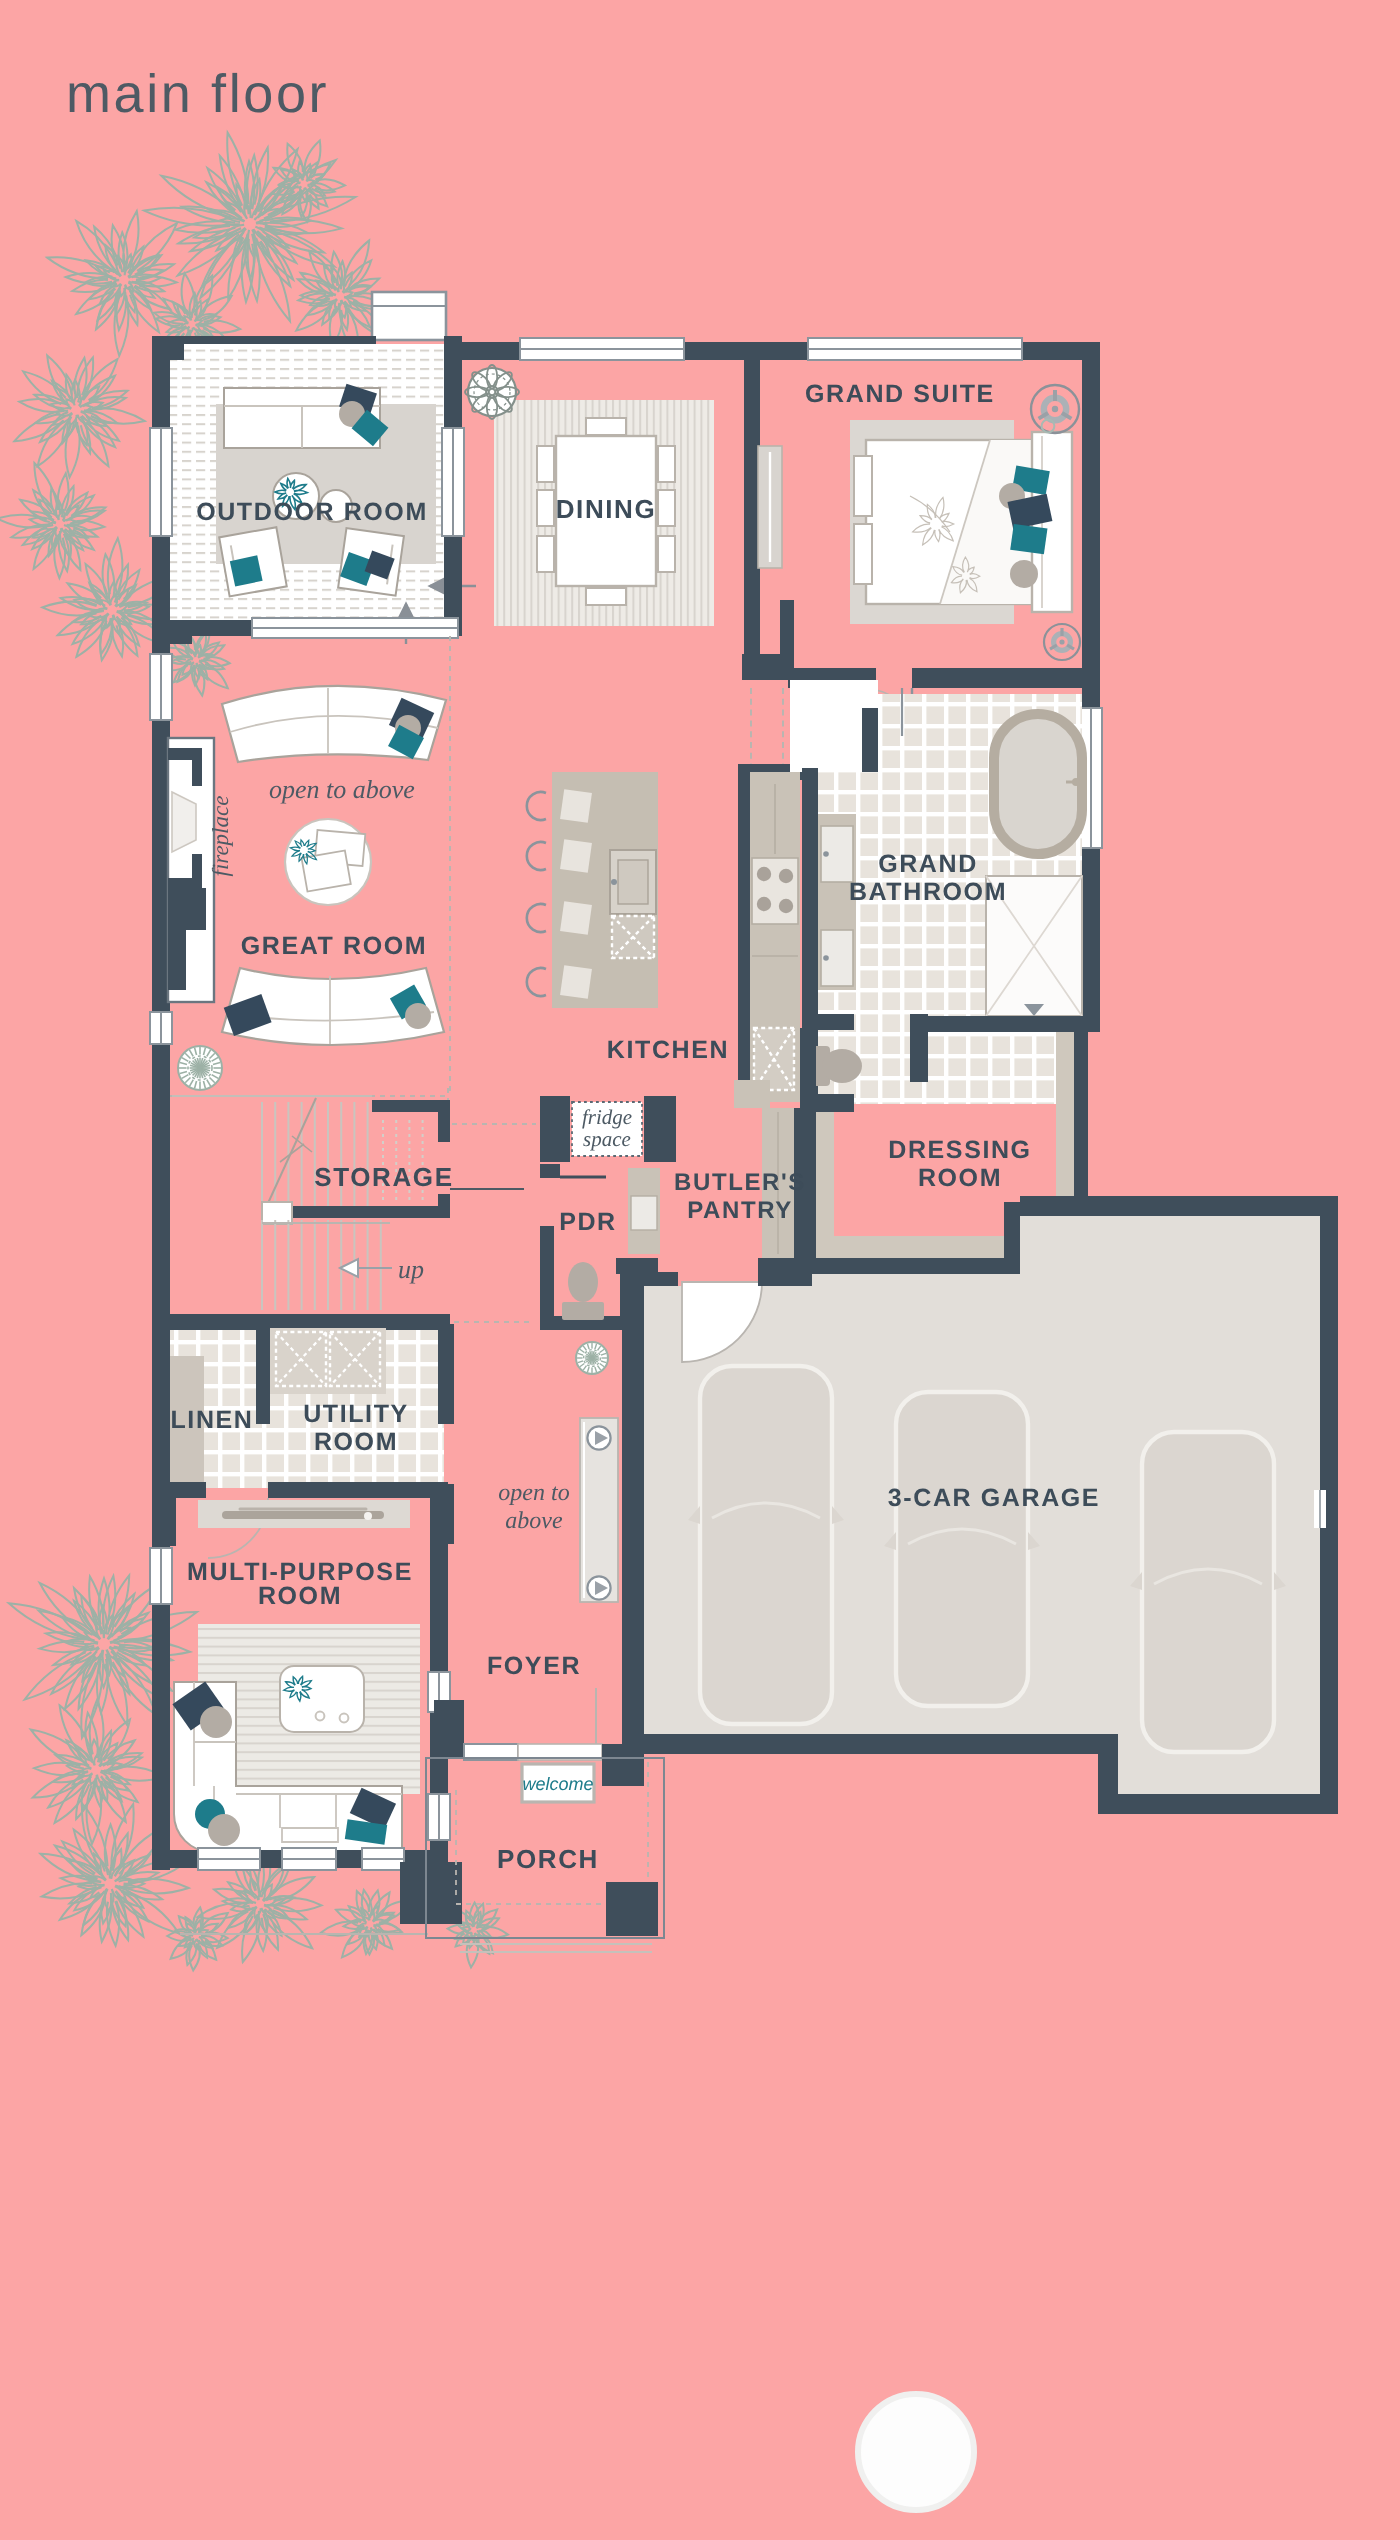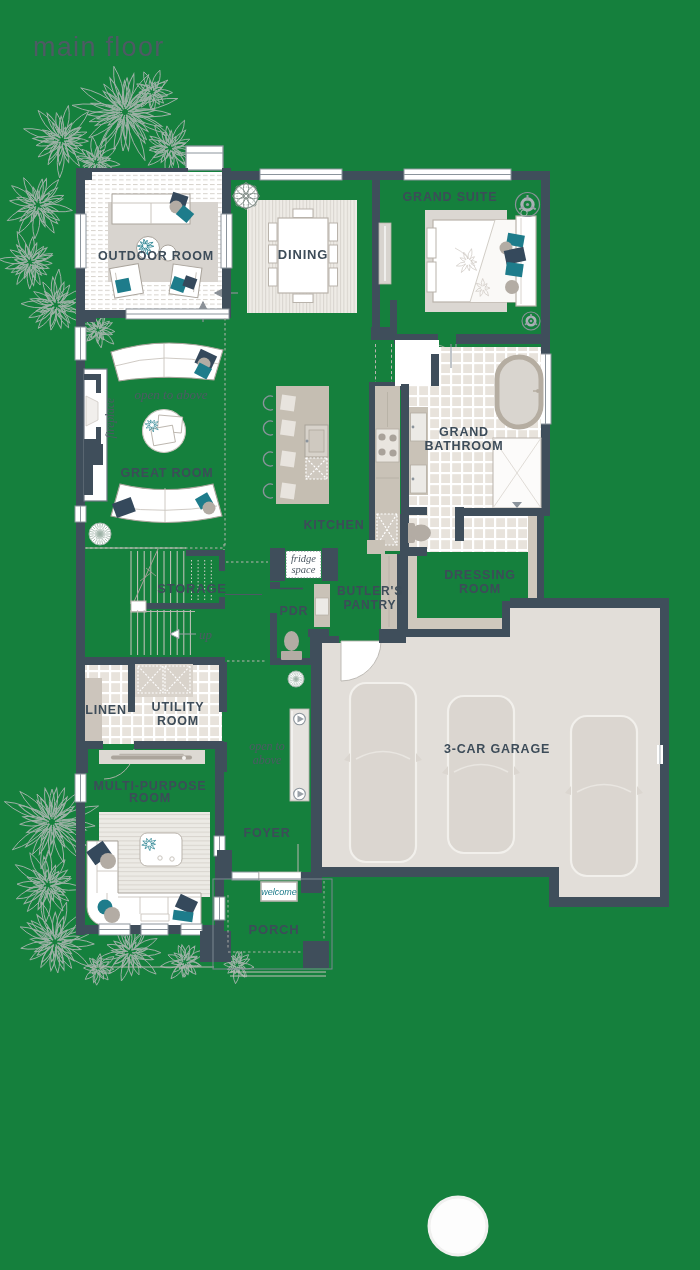--- a/index.html
+++ b/index.html
@@ -1,15 +1,15 @@
 <!DOCTYPE html>
 <html><head><meta charset="utf-8">
 <style>
 html,body{margin:0;padding:0;background:#ffffff;}
-#page{position:relative;width:700px;height:1270px;background:#15803d;overflow:hidden;
+#page{position:relative;width:700px;height:1270px;background:#fca5a5;overflow:hidden;
 font-family:"Liberation Sans", sans-serif;}
 svg{position:absolute;top:0;left:0;}
 text{font-family:"Liberation Sans", sans-serif;}
 .lbl{font-weight:bold;fill:#3d4c59;letter-spacing:0.8px;}
 .scr{font-family:"Liberation Serif", serif;font-style:italic;fill:#4d5a64;}
 </style></head><body>
 <div id="page">
 <svg width="700" height="1270" viewBox="0 0 700 1270">
 <defs>
 <pattern id="tile" width="11" height="11" patternUnits="userSpaceOnUse">

